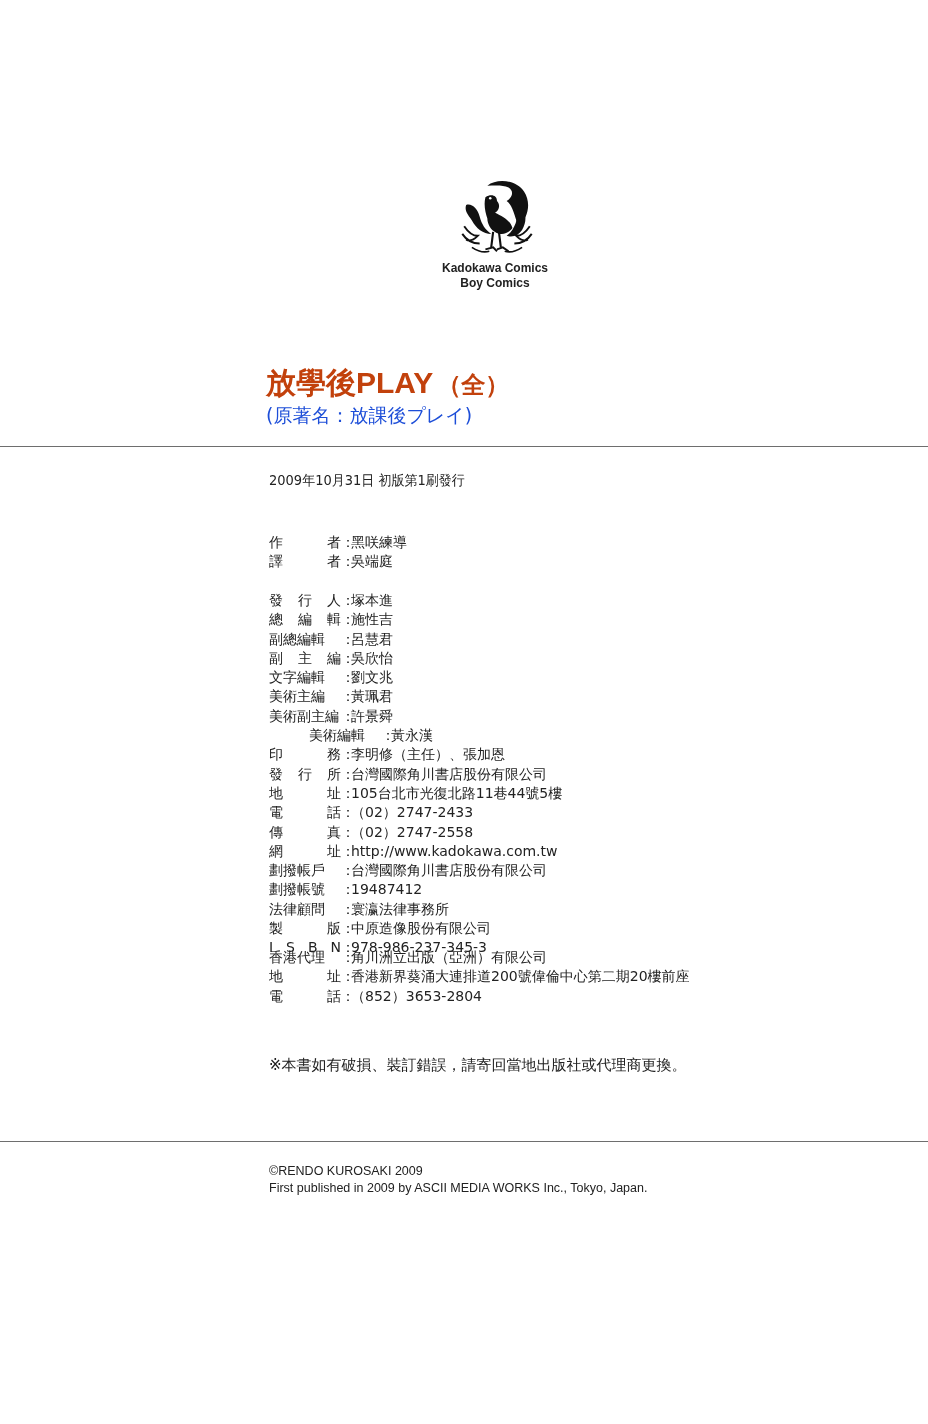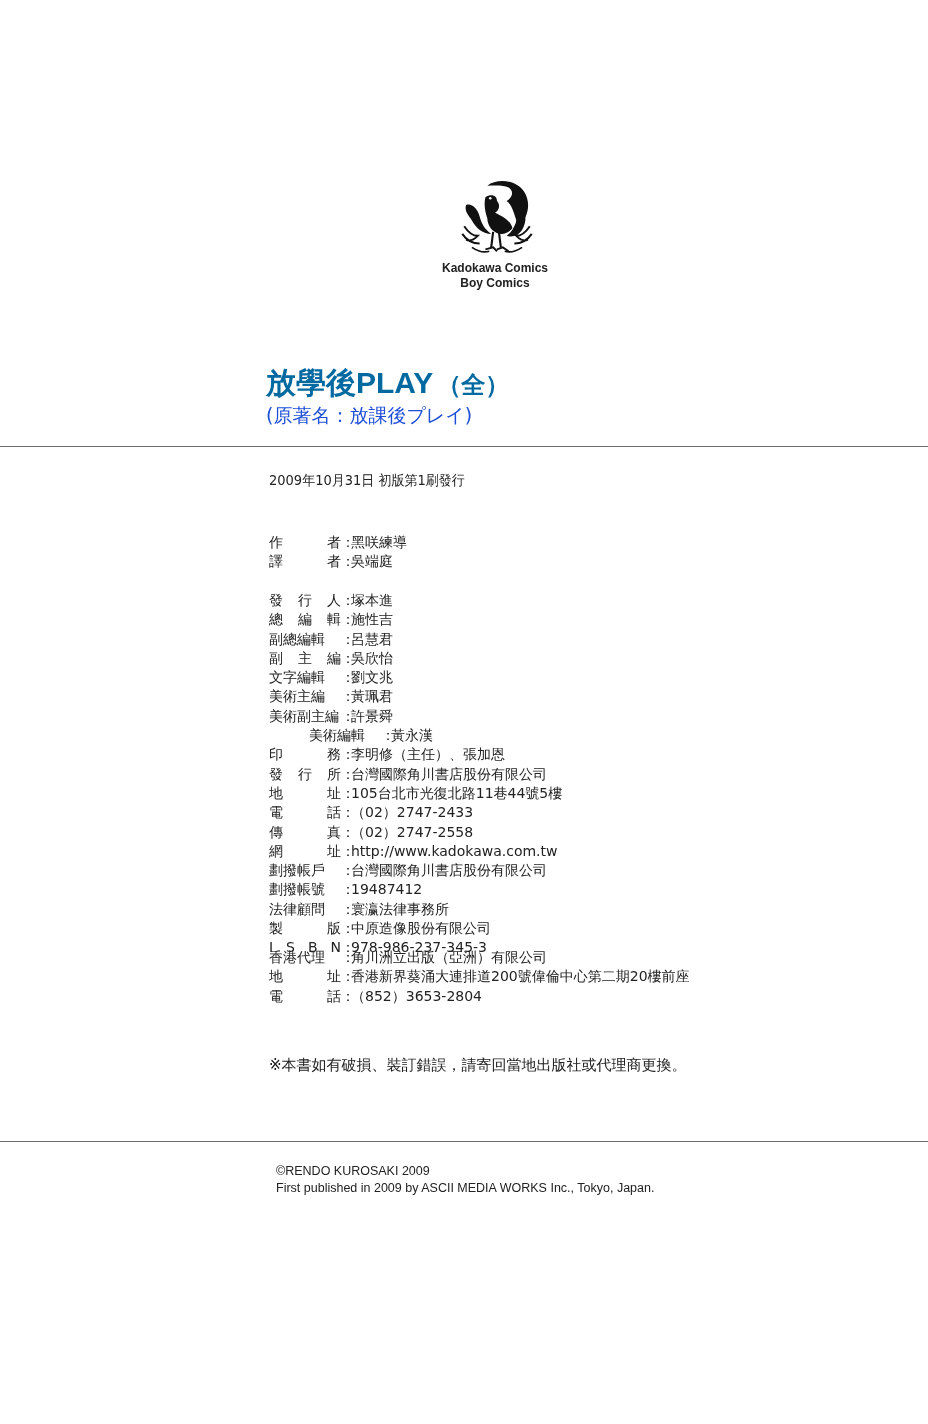--- a/index.html
+++ b/index.html
@@ -38,21 +38,21 @@
     .brand.l2 { top: 276px; }
 
     .title {
       position: absolute;
       left: 266px;
       top: 365px;
       font-family: "Liberation Sans", "DejaVu Sans", sans-serif;
       font-weight: bold;
       font-size: 30px;
       line-height: 36px;
-      color: #0369a1;
+      color: #c2410c;
       letter-spacing: 0px;
       white-space: nowrap;
     }
     .title .tag { font-size: 24px; margin-left: 4px; }
     .subtitle {
       position: absolute;
       left: 266px;
       top: 402px;
       font-size: 19px;
       line-height: 26px;
@@ -115,21 +115,21 @@
       left: 269px;
       top: 1056px;
       font-size: 15px;
       line-height: 18px;
       color: #222;
       white-space: nowrap;
     }
 
     .copyright {
       position: absolute;
-      left: 276px;
+      left: 269px;
       top: 1163px;
       font-family: "Liberation Sans", sans-serif;
       font-size: 12.5px;
       line-height: 16.5px;
       color: #222;
       white-space: nowrap;
     }
   </style>
 </head>
 <body>

